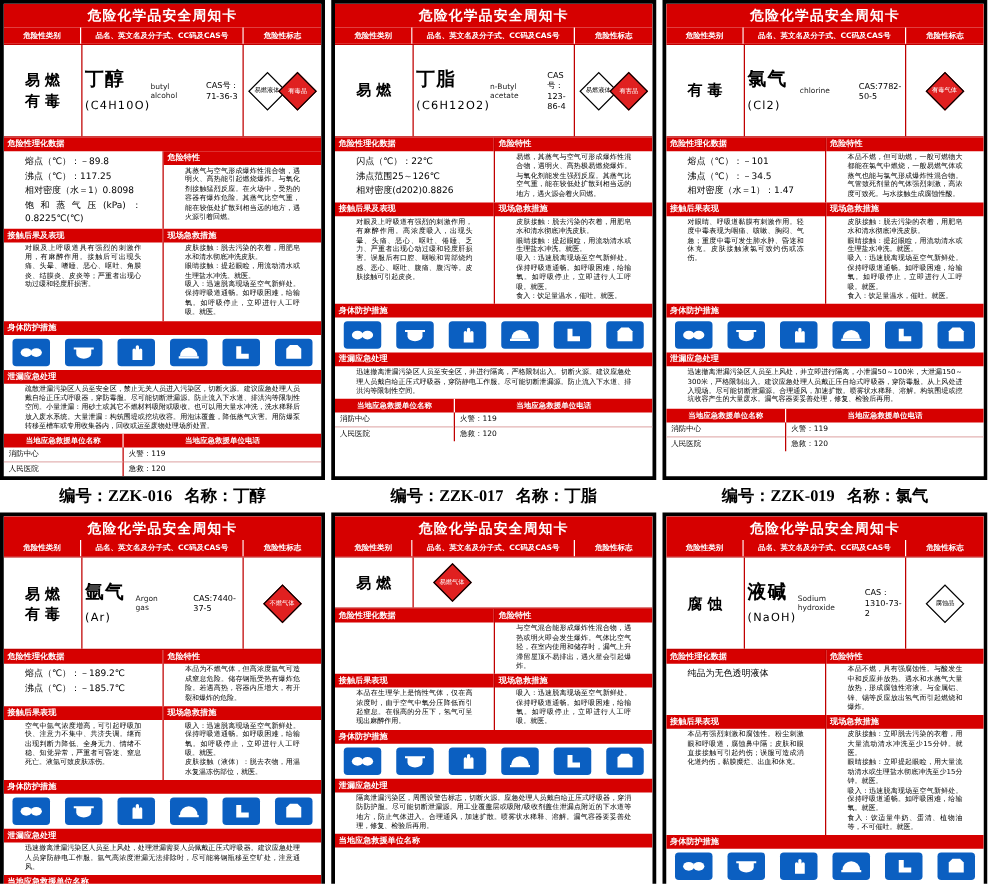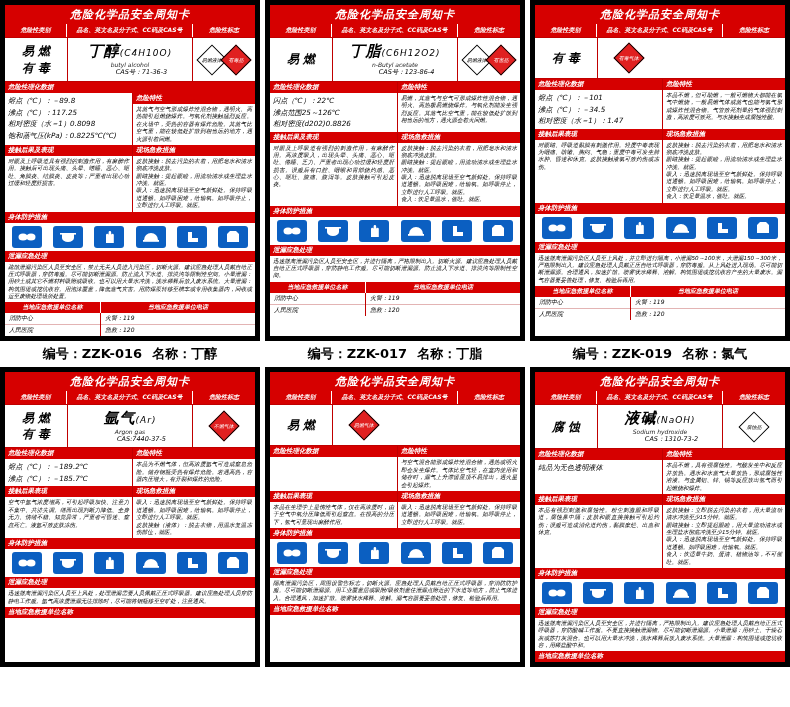--- a/index.html
+++ b/index.html
@@ -9,25 +9,24 @@
     font-size:7px;color:#000;
     overflow:hidden;
   }
   .sheet{position:relative;width:790px;height:707px;}
   .grid{
     display:grid;
     grid-template-columns:260px 260px 260px;
     column-gap:5px;
   }
   .card{
-    border:5px solid #000000;
+    border:3px solid #000000;
     background:#fff;
     box-sizing:border-box;
     overflow:hidden;
-    font-style:italic;
   }
   .card-title{
     background:#d60000;color:#fff;font-weight:bold;
     text-align:center;font-size:11px;letter-spacing:1px;
     padding:2px 0 2px;
   }
   .hdr-row{display:flex;border-bottom:1px solid #c00000;}
   .hdr-cell{
     background:#d60000;color:#fff;text-align:center;
     font-size:6px;font-weight:bold;padding:2px 0;
@@ -37,22 +36,22 @@
   .hdr-mid{flex:1;border-right:1px solid #fff;}
   .hdr-right{width:62px;}
   .id-row{display:flex;border-bottom:1px solid #c00000;min-height:40px;}
   .id-left{
     width:62px;border-right:1px solid #c00000;
     display:flex;flex-direction:column;align-items:center;justify-content:center;
     font-size:12px;font-weight:bold;line-height:1.35;color:#000;
   }
   .id-mid{
     flex:1;border-right:1px solid #c00000;
-    display:flex;flex-direction:column;align-items:center;justify-content:center;
-    padding:4px 2px;box-sizing:border-box;
+    display:flex;flex-direction:row;align-items:center;justify-content:center;
+    padding:18px 2px;box-sizing:border-box;
   }
   .chem-name{font-size:15px;font-weight:bold;letter-spacing:1px;}
   .chem-name .formula{font-size:9px;font-weight:normal;}
   .chem-en{font-size:6px;color:#222;}
   .chem-cas{font-size:6.5px;margin-left:23px;}
   .id-right{
     width:62px;display:flex;align-items:center;justify-content:center;gap:2px;
     padding:1px;box-sizing:border-box;
   }
   .diamond{
@@ -65,21 +64,21 @@
   .d-white{background:#fff;color:#000;}
   .d-yellow{background:#fff;color:#000;}
   .sec-bar{
     background:#d60000;color:#fff;font-weight:bold;font-size:6.5px;
     padding:1px 3px;
   }
   .two-col{display:flex;}
   .col-l{width:128px;border-right:1px solid #c00000;box-sizing:border-box;}
   .col-r{flex:1;box-sizing:border-box;}
   .body-txt{
-    font-size:5.6px;line-height:1.32;padding:2px 3px;
+    font-size:5.6px;line-height:1.32;padding:2px 17px;
     text-align:justify;white-space:pre-wrap;
   }
   .body-txt.big{font-size:7.2px;line-height:1.6;}
   .ppe-row{
     display:flex;justify-content:space-around;align-items:center;
     padding:3px 2px;gap:2px;
   }
   .ppe{
     width:30px;height:22px;border-radius:3px;background:#0b5fc1;
     display:flex;align-items:center;justify-content:center;
@@ -92,21 +91,21 @@
     border-right:1px solid #fff;
   }
   .tel-head div:last-child{border-right:none;}
   .tel-body{display:flex;font-size:6px;}
   .tel-body .tl{width:96px;border-right:1px solid #c00000;box-sizing:border-box;}
   .tel-body .tr{flex:1;box-sizing:border-box;}
   .tel-line{padding:1px 4px;border-bottom:1px solid #e3b4b4;}
   .tel-line:last-child{border-bottom:none;}
   .code-row{
     display:flex;align-items:center;justify-content:center;gap:10px;
-    font-size:13px;font-weight:bold;height:26px;
+    font-size:13px;font-weight:bold;height:26px;font-family:Liberation Serif, serif;
   }
 </style>
 </head>
 <body>
 
 <div class="sheet">
 
   <div class="grid">
 
     <div class="card">
@@ -338,20 +337,27 @@
       <div class="card-title">危险化学品安全周知卡</div>
       <div class="hdr-row">
         <div class="hdr-cell hdr-left">危险性类别</div>
         <div class="hdr-cell hdr-mid">品名、英文名及分子式、CC码及CAS号</div>
         <div class="hdr-cell hdr-right">危险性标志</div>
       </div>
       <div class="id-row">
         <div class="id-left">
           <div>有 毒</div>
         </div>
+        <div class="id-mid">
+          <div class="chem-name">
+            <span>氯气</span><span class="formula">(Cl2)</span>
+          </div>
+          <div class="chem-en">chlorine</div>
+          <div class="chem-cas">CAS:7782-50-5</div>
+        </div>
         <div class="id-right">
           <div class="diamond d-red">
               <span>有毒气体</span>
             </div>
         </div>
       </div>
 
       <div class="two-col">
         <div class="col-l">
           <div class="sec-bar">危险性理化数据</div>

